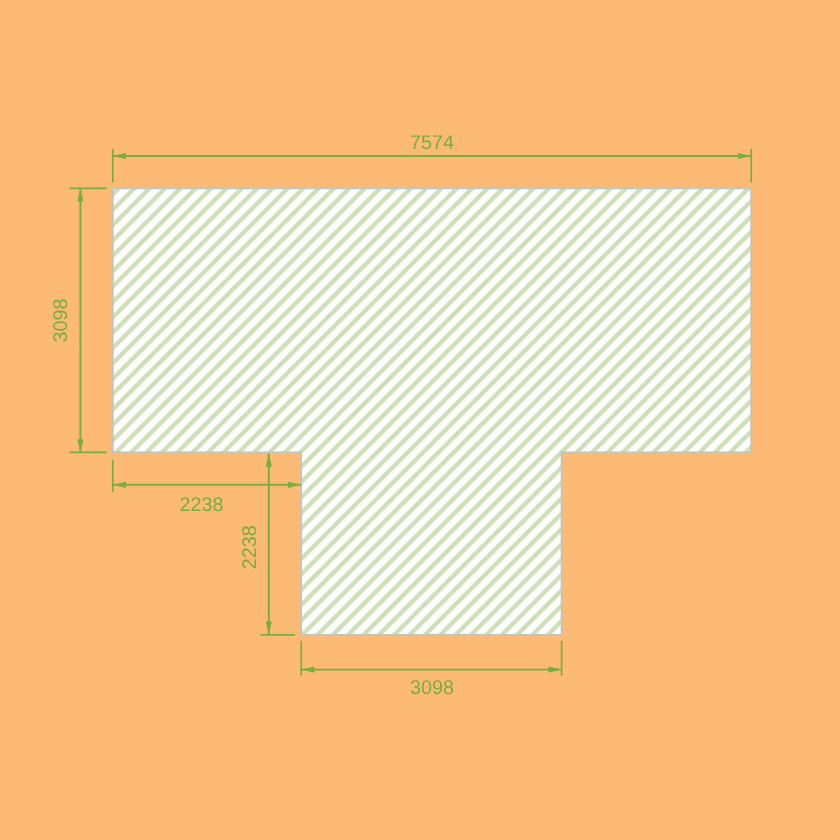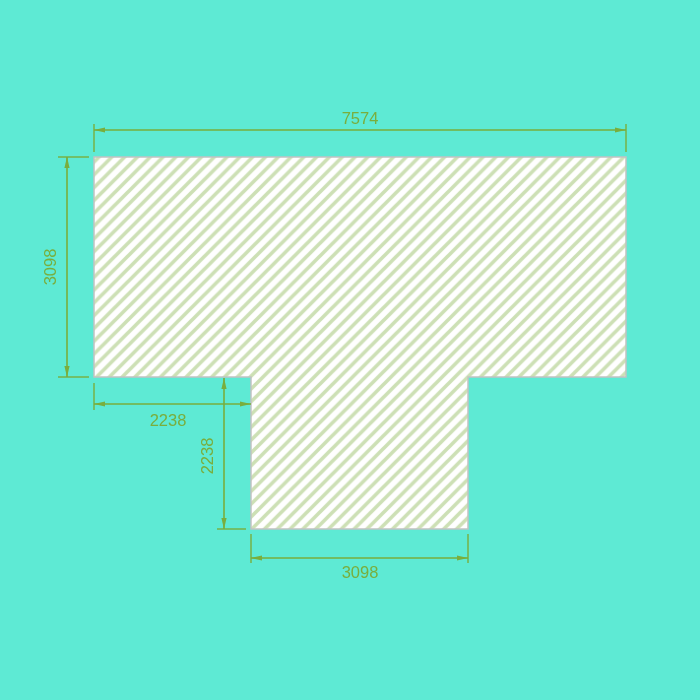--- a/index.html
+++ b/index.html
@@ -4,21 +4,21 @@
 <style>
   html, body {
     margin: 0;
     padding: 0;
     background: #ffffff;
   }
   .canvas {
     position: relative;
     width: 700px;
     height: 700px;
-    background: #5eead4;
+    background: #fdba74;
     font-family: "Liberation Sans", sans-serif;
     overflow: hidden;
   }
   svg {
     display: block;
   }
   .dim-text {
     font-family: "Liberation Sans", sans-serif;
     font-size: 16.5px;
     fill: #79ae3d;

